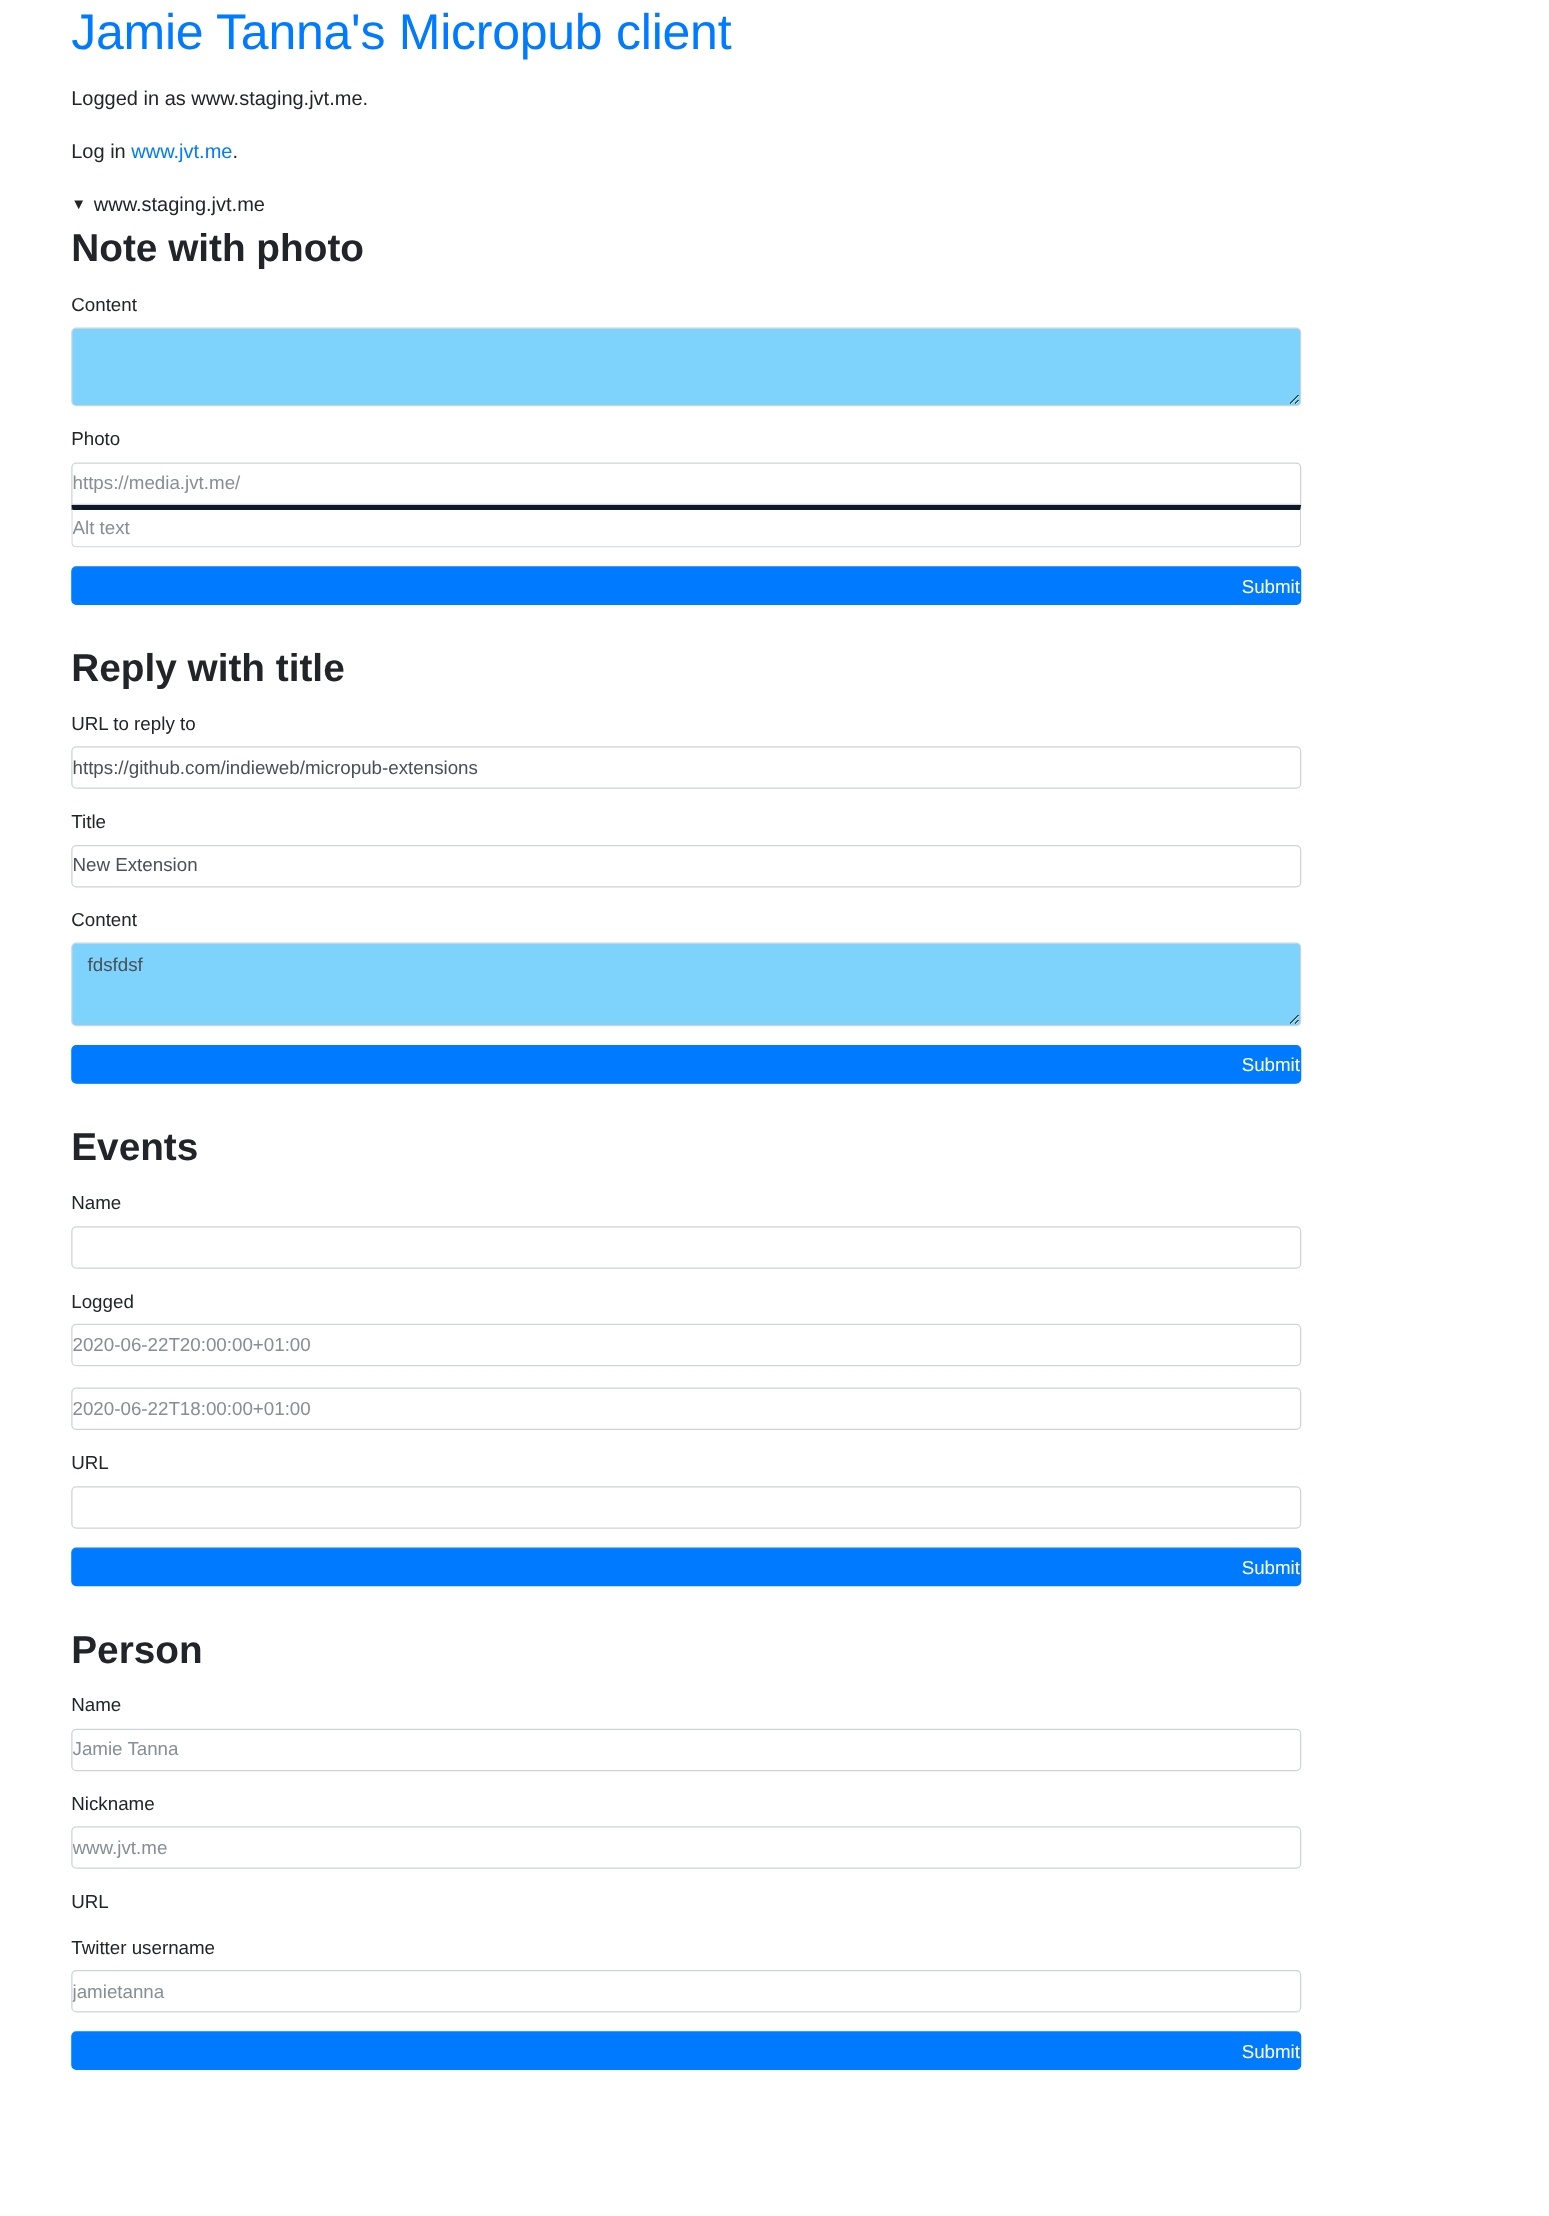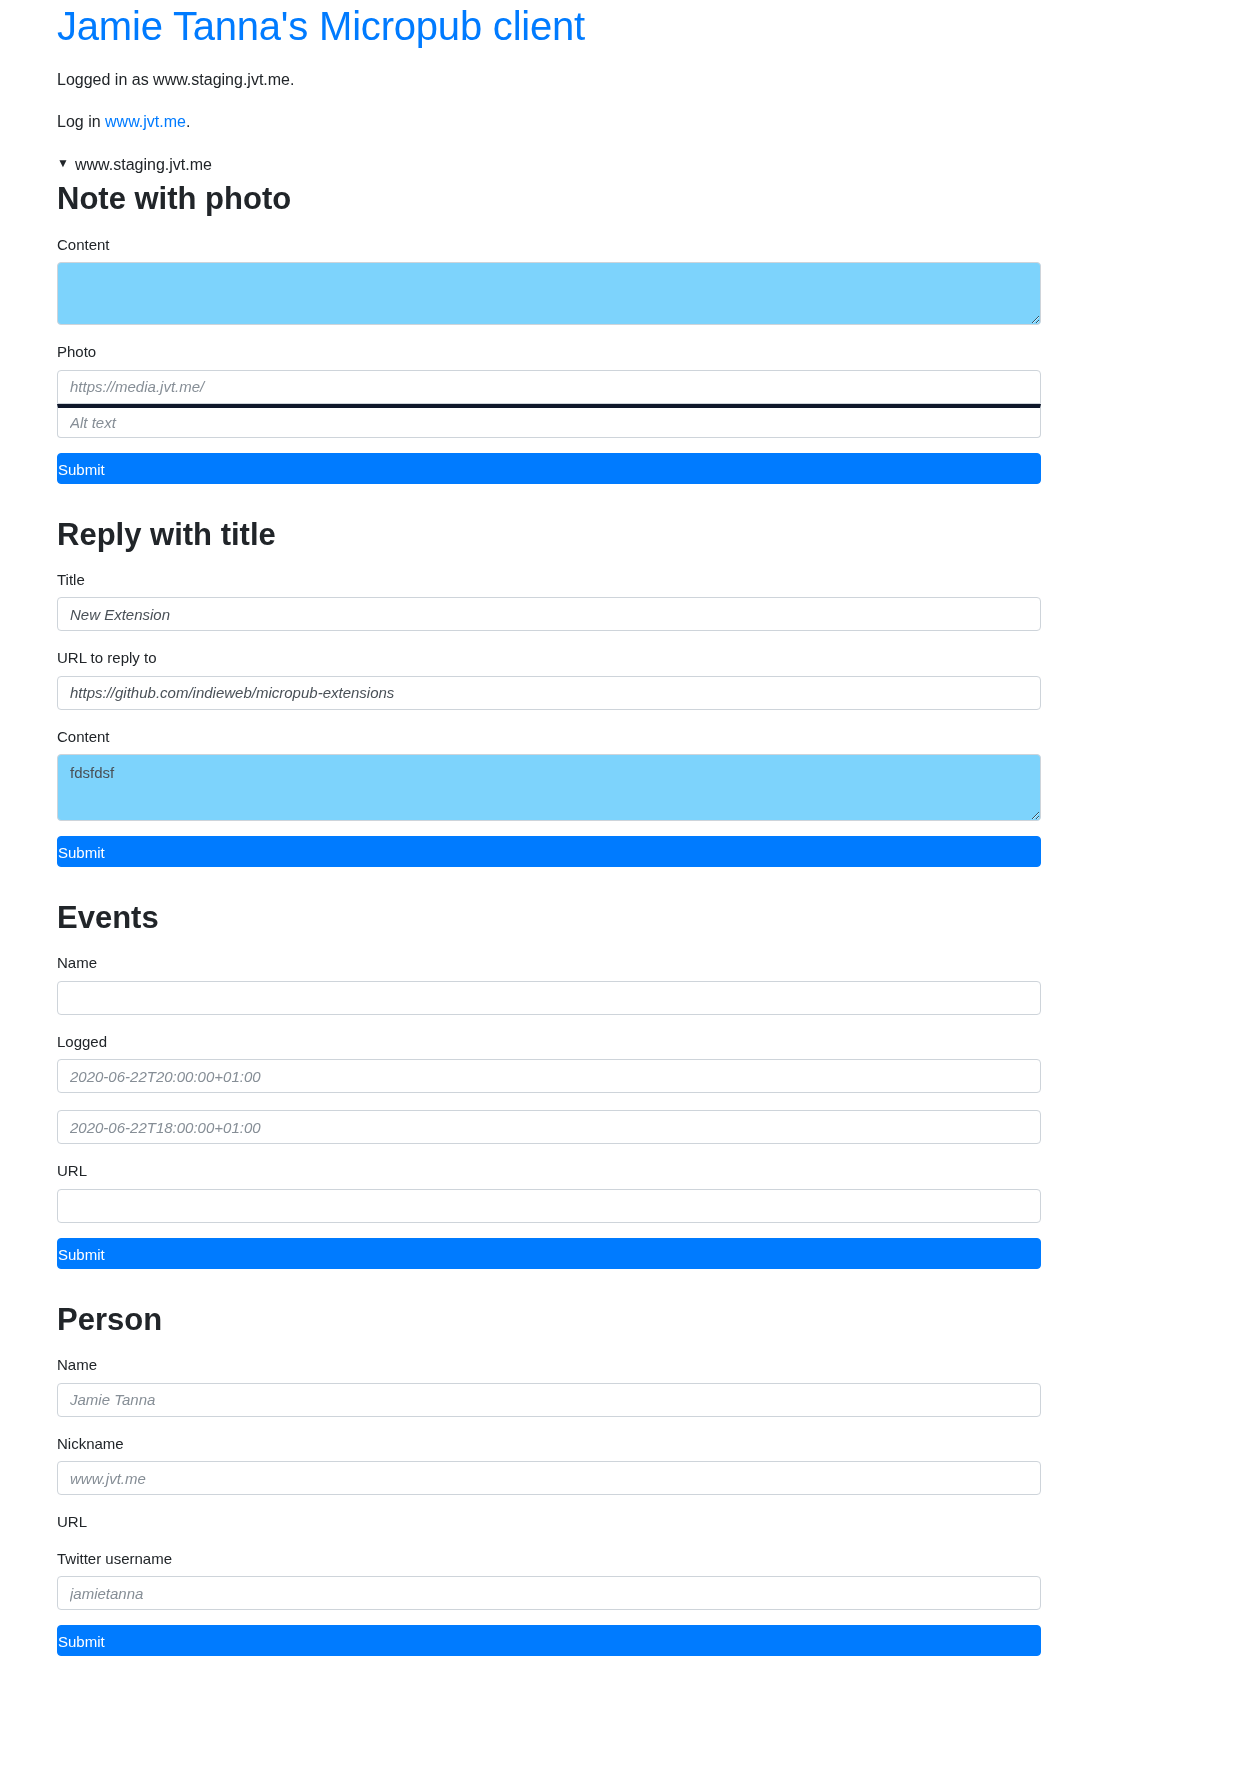--- a/index.html
+++ b/index.html
@@ -95,30 +95,29 @@
     display: block;
     font-size: 15px;
     line-height: 1.3;
     color: #212529;
     margin-bottom: 8px;
   }
   input.form-control {
     display: block;
     width: 100%;
     height: 34px;
-    padding: 6px 12px;
+    padding: 6px 0;
     font-family: "Liberation Sans", sans-serif;
     font-size: 15px;
     line-height: 1.4;
     color: #495057;
     background-color: #fff;
     border: 1px solid #ced4da;
     border-radius: 4px;
     outline: none;
-    font-style: italic;
   }
   textarea.form-control {
     display: block;
     width: 100%;
     padding: 7px 12px;
     font-family: "Liberation Sans", sans-serif;
     font-size: 15px;
     line-height: 1.45;
     color: #495057;
     background-color: #7dd3fc;
@@ -155,21 +154,21 @@
     margin-top: 15px;
     padding: 0;
     font-family: "Liberation Sans", sans-serif;
     font-size: 15px;
     line-height: 31px;
     color: #ffffff;
     background-color: #007bff;
     border: 1px solid #007bff;
     border-radius: 4px;
     cursor: pointer;
-    text-align: left;
+    text-align: right;
   }
 
   .form-section { margin-bottom: 0; }
 </style>
 </head>
 <body>
 
 <div class="page">
   <div class="container">
 
@@ -200,28 +199,28 @@
               <div class="stacked">
                 <input type="text" class="form-control" placeholder="https://media.jvt.me/" style="">
                 <input type="text" class="form-control" placeholder="Alt text" style="">
               </div>
             </div>
             <button type="button" class="submit-btn">Submit</button>
           </section>
           <section class="form-section">
             <h2 class="section-title">Reply with title</h2>
             <div class="form-group">
+              <label class="field-label">URL to reply to</label>
+              <input type="text" class="form-control" placeholder="" value="https://github.com/indieweb/micropub-extensions" style="">
+            </div>
+            <div class="form-group">
               <label class="field-label">Title</label>
               <input type="text" class="form-control" placeholder="" value="New Extension" style="">
             </div>
             <div class="form-group">
-              <label class="field-label">URL to reply to</label>
-              <input type="text" class="form-control" placeholder="" value="https://github.com/indieweb/micropub-extensions" style="">
-            </div>
-            <div class="form-group">
               <label class="field-label">Content</label>
               <textarea class="form-control ta-reply" placeholder="" style="">fdsfdsf</textarea>
             </div>
             <button type="button" class="submit-btn">Submit</button>
           </section>
           <section class="form-section">
             <h2 class="section-title">Events</h2>
             <div class="form-group">
               <label class="field-label">Name</label>
               <input type="text" class="form-control" placeholder="" style="">

